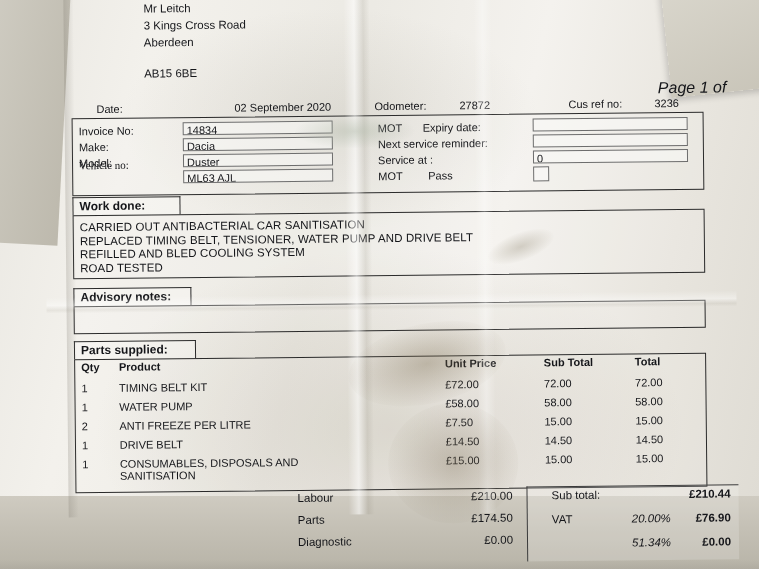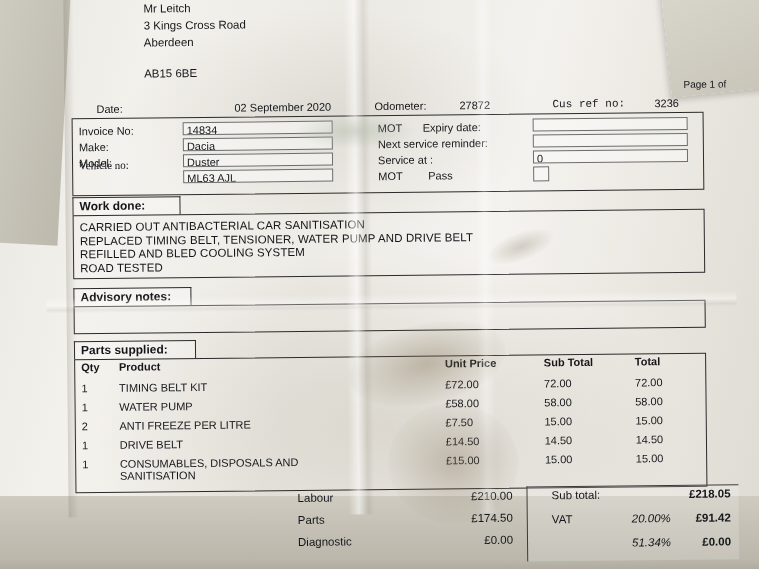--- a/index.html
+++ b/index.html
@@ -102,21 +102,22 @@
     top: 4px;
     font-size: 11.5px;
     line-height: 17px;
   }
   .addr .pc { margin-top: 14px; }
 
   .page-no {
     position: absolute;
     right: 8px;
     top: 88px;
-    font-size: 10px;
+    font-size: 16px;
+    font-style: italic;
   }
 
   
   .topline {
     position: absolute;
     left: 30px;
     top: 106px;
     width: 644px;
     font-size: 11px;
   }
@@ -272,21 +273,21 @@
       <div class="pc">AB15 6BE</div>
     </div>
 
     <div class="page-no">Page 1 of</div>
 
     <div class="topline">
       <span class="lbl" style="left:22px;top:0;">Date:</span>
       <span class="val" style="left:160px;top:0;">02 September 2020</span>
       <span class="lbl" style="left:300px;top:0;text-align:right;">Odometer:</span>
       <span class="val" style="left:385px;top:0;">27872</span>
-      <span class="lbl" style="left:478px;top:0;font-family:Liberation Mono, monospace;">Cus ref no:</span>
+      <span class="lbl" style="left:494px;top:0;">Cus ref no:</span>
       <span class="val" style="left:580px;top:0;">3236</span>
     </div>
 
     <div class="details">
       <span class="dlabel" style="left:6px;  top:6px;">Invoice No:</span>
       <span class="dfield" style="left:110px;top:4px;  width:150px;">14834</span>
 
       <span class="dlabel" style="left:6px;  top:22px;">Make:</span>
       <span class="dfield" style="left:110px;top:20px; width:150px;">Dacia</span>
 
@@ -389,26 +390,26 @@
       <div class="row">
         <span class="name">Diagnostic</span>
         <span class="amt">£0.00</span>
       </div>
     </div>
 
     <div class="totals-right">
       <div class="row">
         <span class="name">Sub total:</span>
         <span class="pct"></span>
-        <span class="amt">£218.05</span>
+        <span class="amt">£210.44</span>
       </div>
       <div class="row">
         <span class="name">VAT</span>
         <span class="pct">20.00%</span>
-        <span class="amt">£91.42</span>
+        <span class="amt">£76.90</span>
       </div>
       <div class="row">
         <span class="name"></span>
         <span class="pct">51.34%</span>
         <span class="amt">£0.00</span>
       </div>
     </div>
 
     <div class="crease v1"></div>
     <div class="crease v2"></div>

